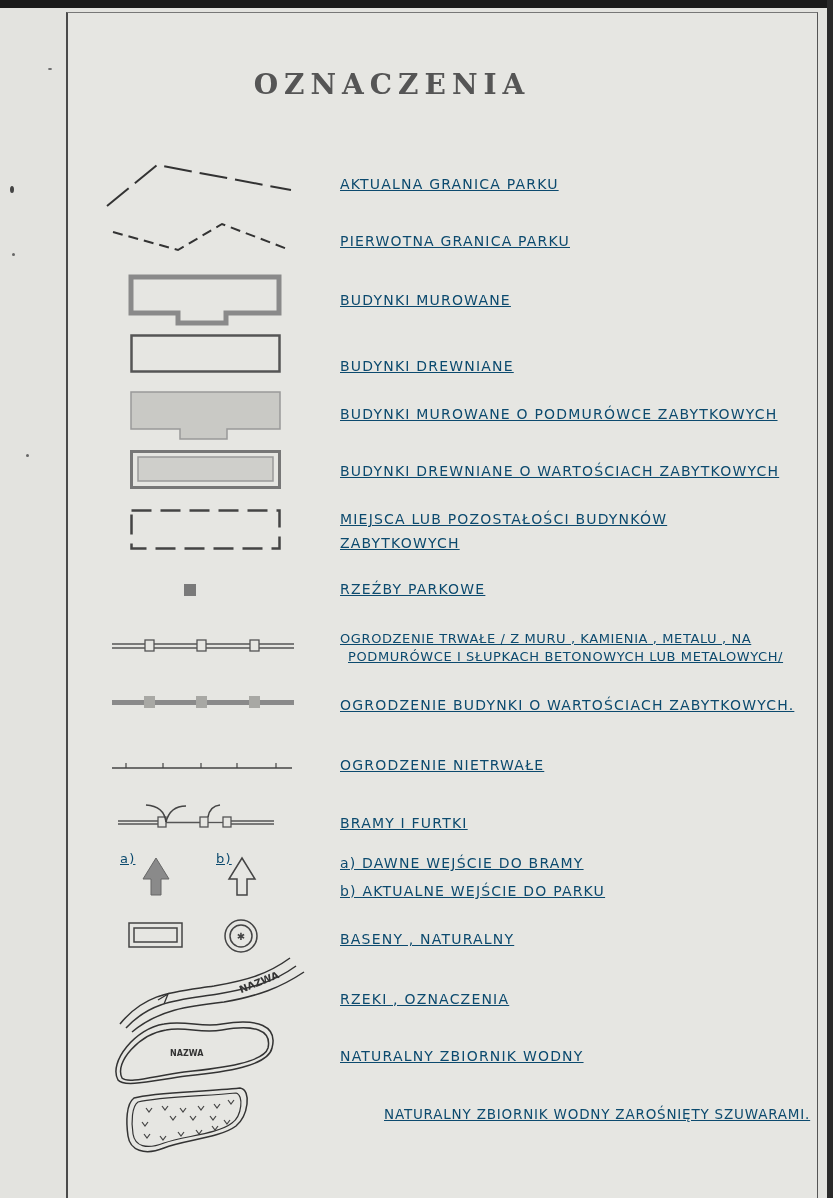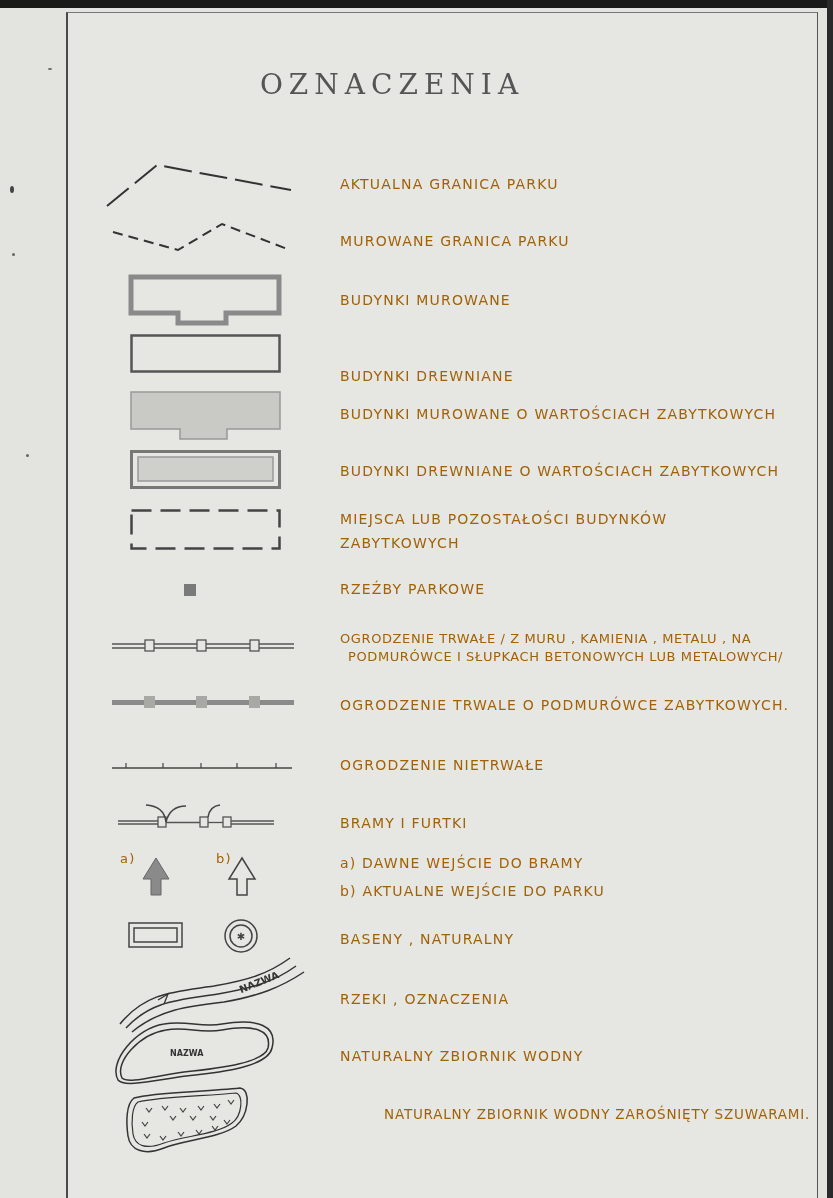--- a/index.html
+++ b/index.html
@@ -12,26 +12,26 @@
     }
     .topstrip { position: absolute; left: 0; top: 0; width: 833px; height: 8px; background: #1a1a1a; }
     .rightedge { position: absolute; right: 0; top: 0; width: 6px; height: 1198px; background: #2a2a2a; }
     .sheet {
       position: absolute; left: 66px; top: 12px; width: 749px; height: 1190px;
       border-left: 2px solid #4a4a4a; border-top: 1px solid #777; border-right: 1.5px solid #555;
       background: #e6e6e2;
     }
     .title {
       position: absolute; left: 0; width: 784px; top: 68px; text-align: center;
-      font-family: "DejaVu Serif", serif; font-weight: normal; font-size: 28px;
+      font-family: "DejaVu Serif", serif; font-weight: bold; font-size: 28px;
       letter-spacing: 6px; color: #555;
     }
     .label {
       position: absolute; left: 340px; font-size: 14px; letter-spacing: 1.2px;
-      color: #a16207; white-space: nowrap; line-height: 22px;
+      color: #0c4a6e; white-space: nowrap; line-height: 22px; text-decoration: underline;
     }
     .label.small { font-size: 13px; letter-spacing: 0.6px; }
     .sym { position: absolute; }
     svg { overflow: visible; }
     .speck { position: absolute; background: #666; border-radius: 50%; }
   </style>
 </head>
 <body>
 
 <div class="topstrip"></div>
@@ -50,42 +50,42 @@
     <polyline points="2,46 52,5 186,30" fill="none" stroke="#333" stroke-width="2" stroke-dasharray="28,8"></polyline>
   </svg>
 </div>
 <div class="label" style="top:173px;">AKTUALNA  GRANICA  PARKU</div>
 
 <div class="sym" style="left:110px;top:218px;">
   <svg width="180" height="40">
     <polyline points="3,14 68,32 112,6 180,32" fill="none" stroke="#333" stroke-width="2" stroke-dasharray="10,6"></polyline>
   </svg>
 </div>
-<div class="label" style="top:230px;">MUROWANE  GRANICA  PARKU</div>
+<div class="label" style="top:230px;">PIERWOTNA  GRANICA  PARKU</div>
 
 <div class="sym" style="left:128px;top:274px;">
   <svg width="156" height="52">
     <path d="M3,3 H151 V39 H98 V49 H50 V39 H3 Z" fill="none" stroke="#8a8a8a" stroke-width="5"></path>
   </svg>
 </div>
 <div class="label" style="top:289px;">BUDYNKI  MUROWANE</div>
 
 <div class="sym" style="left:130px;top:334px;">
   <svg width="152" height="40">
     <rect x="1.5" y="1.5" width="148" height="36" fill="none" stroke="#555" stroke-width="2.5"></rect>
   </svg>
 </div>
-<div class="label" style="top:365px;text-align:right;">BUDYNKI  DREWNIANE</div>
+<div class="label" style="top:355px;text-align:right;">BUDYNKI  DREWNIANE</div>
 
 <div class="sym" style="left:130px;top:391px;">
   <svg width="152" height="50">
     <path d="M1,1 H150 V38 H97 V48 H50 V38 H1 Z" fill="#c9c9c5" stroke="#999" stroke-width="1.5"></path>
   </svg>
 </div>
-<div class="label" style="top:403px;">BUDYNKI  MUROWANE  O  WARTOŚCIACH  ZABYTKOWYCH</div>
+<div class="label" style="top:403px;">BUDYNKI  MUROWANE  O  PODMURÓWCE  ZABYTKOWYCH</div>
 
 <div class="sym" style="left:130px;top:450px;">
   <svg width="152" height="40">
     <rect x="1.5" y="1.5" width="148" height="36" fill="none" stroke="#777" stroke-width="3"></rect>
     <rect x="8" y="7" width="135" height="24" fill="#cfcfcb" stroke="#999" stroke-width="1.5"></rect>
   </svg>
 </div>
 <div class="label" style="top:460px;">BUDYNKI  DREWNIANE  O  WARTOŚCIACH  ZABYTKOWYCH</div>
 
 <div class="sym" style="left:130px;top:509px;">
@@ -116,21 +116,21 @@
 <div class="label small" style="top:646px;margin-left:8px;">PODMURÓWCE  I SŁUPKACH  BETONOWYCH  LUB  METALOWYCH/</div>
 
 <div class="sym" style="left:112px;top:695px;">
   <svg width="184" height="16">
     <rect x="0" y="5" width="182" height="5" fill="#8a8a8a"></rect>
     <rect x="32" y="1" width="11" height="12" fill="#a8a8a4"></rect>
     <rect x="84" y="1" width="11" height="12" fill="#a8a8a4"></rect>
     <rect x="137" y="1" width="11" height="12" fill="#a8a8a4"></rect>
   </svg>
 </div>
-<div class="label" style="top:694px;">OGRODZENIE  TRWALE  O  PODMURÓWCE  ZABYTKOWYCH.</div>
+<div class="label" style="top:694px;">OGRODZENIE  BUDYNKI  O  WARTOŚCIACH  ZABYTKOWYCH.</div>
 
 <div class="sym" style="left:112px;top:755px;">
   <svg width="184" height="12">
     <line x1="0" y1="10" x2="180" y2="10" stroke="#444" stroke-width="1.5"></line>
     <line x1="14" y1="5" x2="14" y2="10" stroke="#444" stroke-width="1.2"></line>
     <line x1="51" y1="5" x2="51" y2="10" stroke="#444" stroke-width="1.2"></line>
     <line x1="89" y1="5" x2="89" y2="10" stroke="#444" stroke-width="1.2"></line>
     <line x1="125" y1="5" x2="125" y2="10" stroke="#444" stroke-width="1.2"></line>
     <line x1="164" y1="5" x2="164" y2="10" stroke="#444" stroke-width="1.2"></line>
   </svg>

